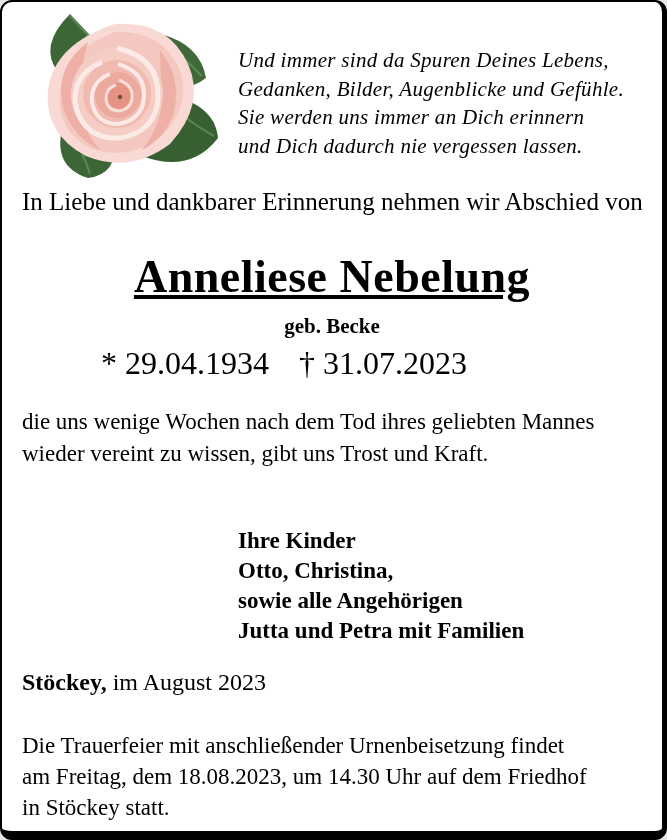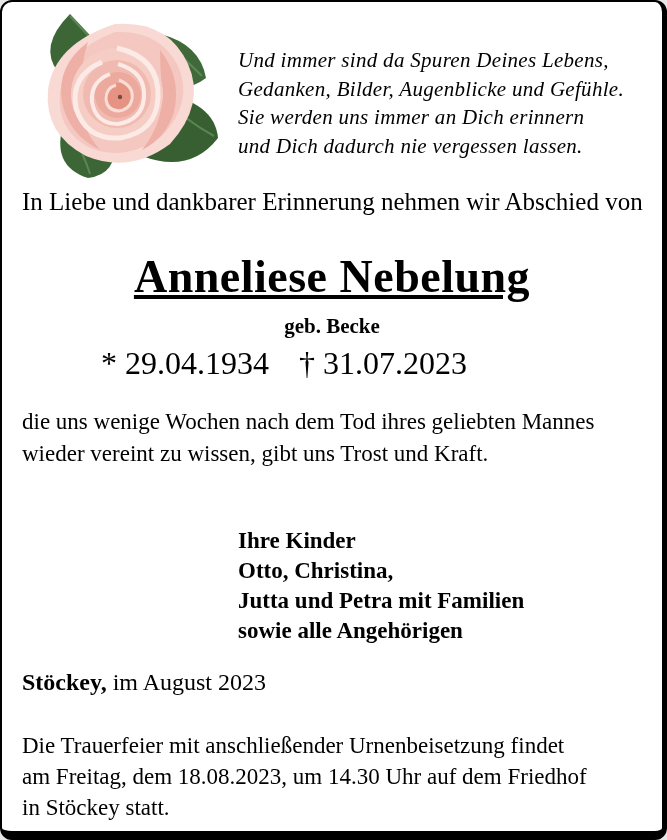--- a/index.html
+++ b/index.html
@@ -162,22 +162,22 @@
   </div>
 
   <div class="body-par">
     <div class="line">die uns wenige Wochen nach dem Tod ihres geliebten Mannes</div>
     <div class="line">wieder vereint zu wissen, gibt uns Trost und Kraft.</div>
   </div>
 
   <div class="mourners">
     <div class="line">Ihre Kinder</div>
     <div class="line">Otto, Christina,</div>
+    <div class="line">sowie alle Angehörigen</div>
     <div class="line">Jutta und Petra mit Familien</div>
-    <div class="line">sowie alle Angehörigen</div>
   </div>
 
   <div class="dateline">
     <span class="place">Stöckey,</span><span> im August 2023</span>
   </div>
 
   <div class="funeral">
     <div class="line">Die Trauerfeier mit anschließender Urnenbeisetzung findet</div>
     <div class="line">am Freitag, dem 18.08.2023, um 14.30 Uhr auf dem Friedhof</div>
     <div class="line">in Stöckey statt.</div>

